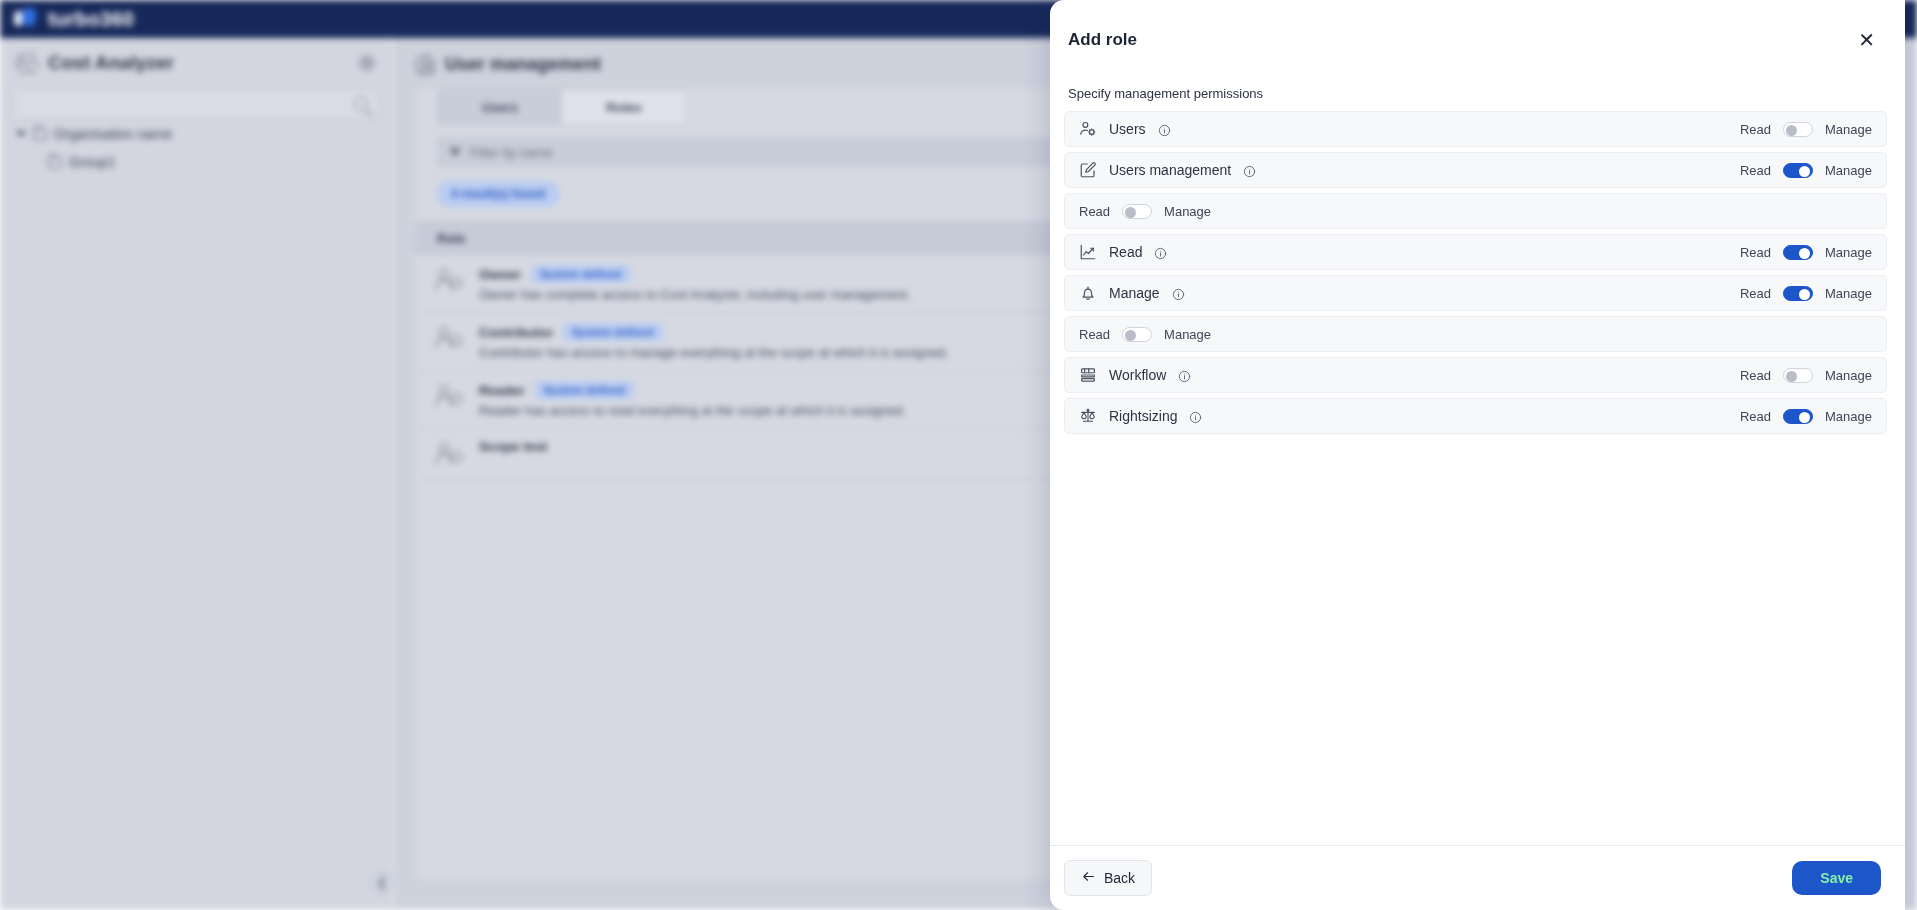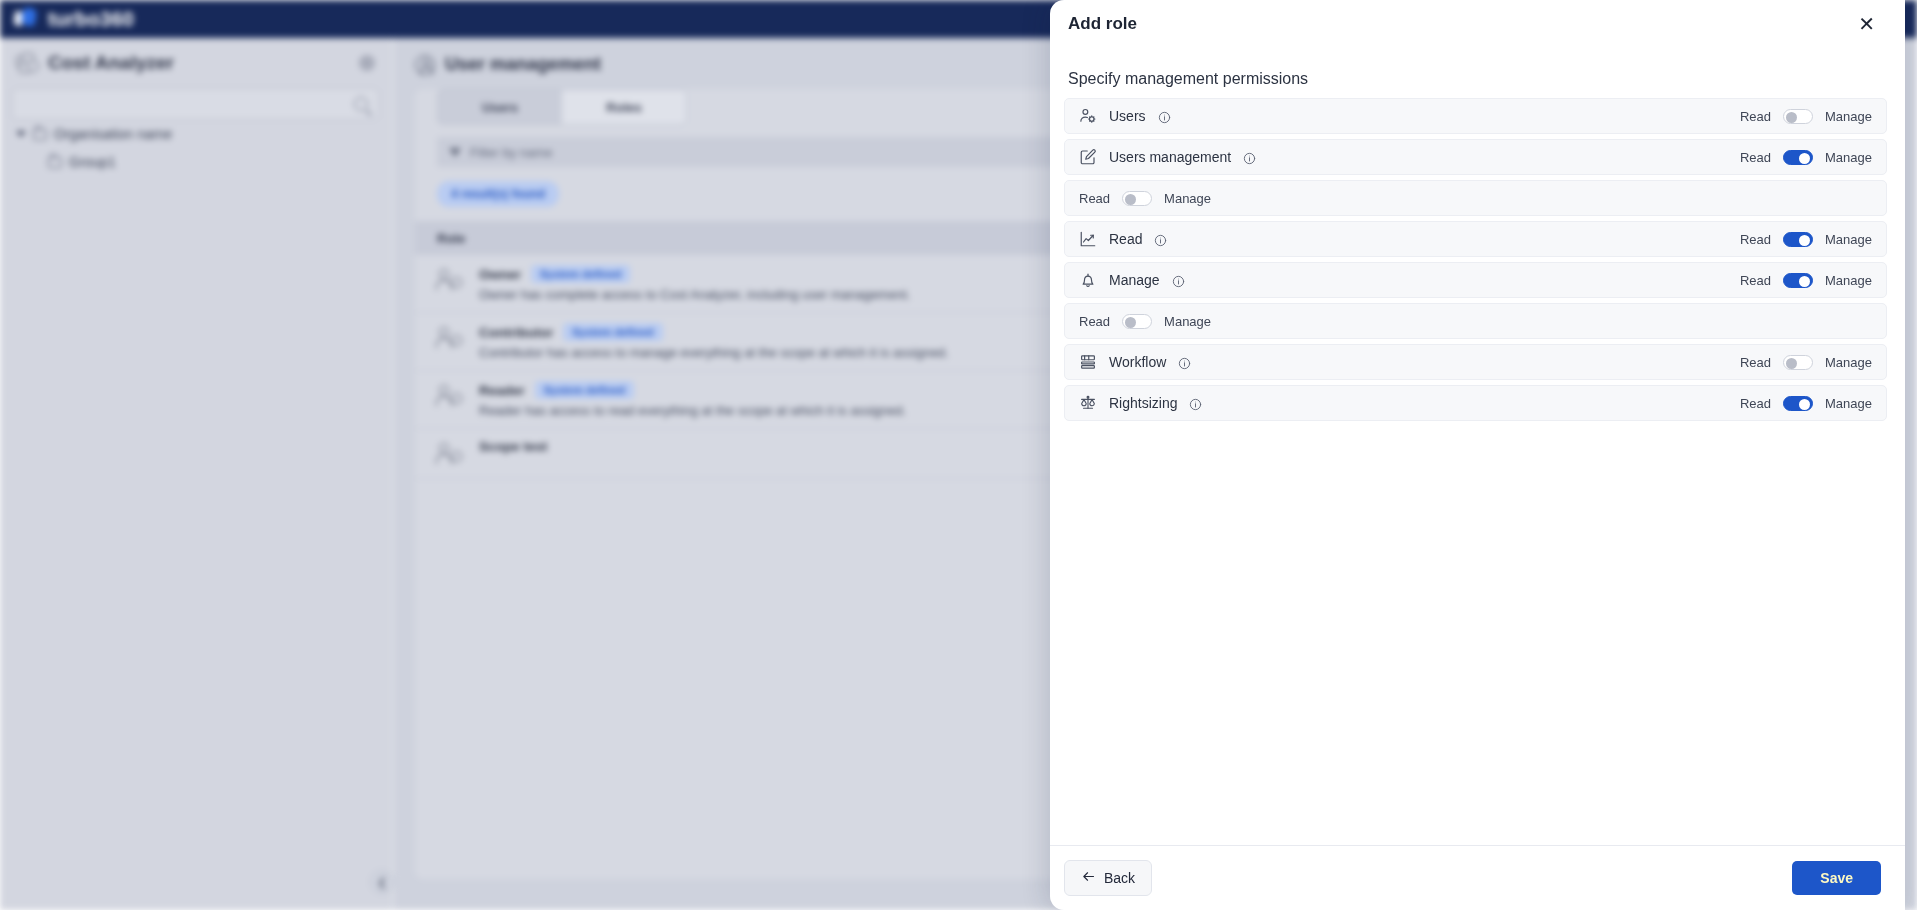--- a/index.html
+++ b/index.html
@@ -249,38 +249,38 @@
     background: #ffffff;
     border-radius: 14px 0 0 14px;
     box-shadow: -4px 0 26px rgba(20,30,60,0.16);
     display: flex; flex-direction: column;
     box-sizing: border-box;
     overflow: hidden;
   }
   #modal-header {
     height: 48px;
     display: flex; align-items: center; justify-content: space-between;
-    padding: 0 24px 0 18px;
+    padding: 16px 24px 0 18px;
     flex: none;
   }
   #modal-title {
     font-size: 17px; font-weight: 700; color: #1d2433;
   }
   #modal-close {
     font-size: 20px; color: #1d2433; line-height: 1;
     cursor: pointer; padding: 4px 6px;
     font-family: "Liberation Sans", sans-serif;
   }
   #modal-body {
     flex: 1 1 auto;
     padding: 12px 18px 0 14px;
     overflow: hidden;
   }
   .section-title {
-    font-size: 16px;
+    font-size: 13px;
     color: #2c3342;
     margin: 10px 0 10px 4px;
   }
   .section-title.second { margin-top: 26px; }
 
   .perm-row {
     height: 36px;
     background: #f7f8fa;
     border: 1px solid #eceef3;
     border-radius: 5px;
@@ -345,22 +345,22 @@
     display: flex; align-items: center; gap: 8px;
     height: 34px; padding: 0 16px;
     background: #f6f7f9;
     border: 1px solid #e2e5ec;
     border-radius: 6px;
     font-size: 14px; color: #23293a;
     cursor: pointer;
   }
   #save-button {
     height: 34px; padding: 0 28px;
-    background: #1d56c9; color: #fef9c3;
-    border: none; border-radius: 5px;
+    background: #1d56c9; color: #86efac;
+    border: none; border-radius: 10px;
     font-size: 14px; font-weight: 600;
     cursor: pointer;
     font-family: "Liberation Sans", sans-serif;
   }
 </style>
 </head>
 <body>
 
 <div id="bg-app">
 

